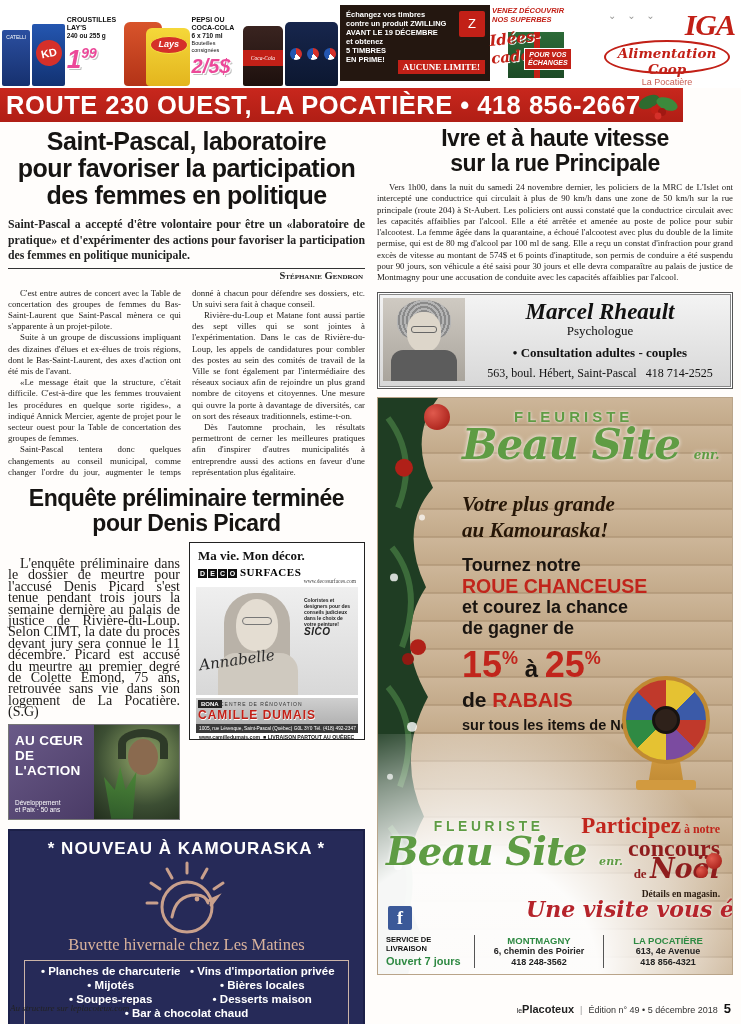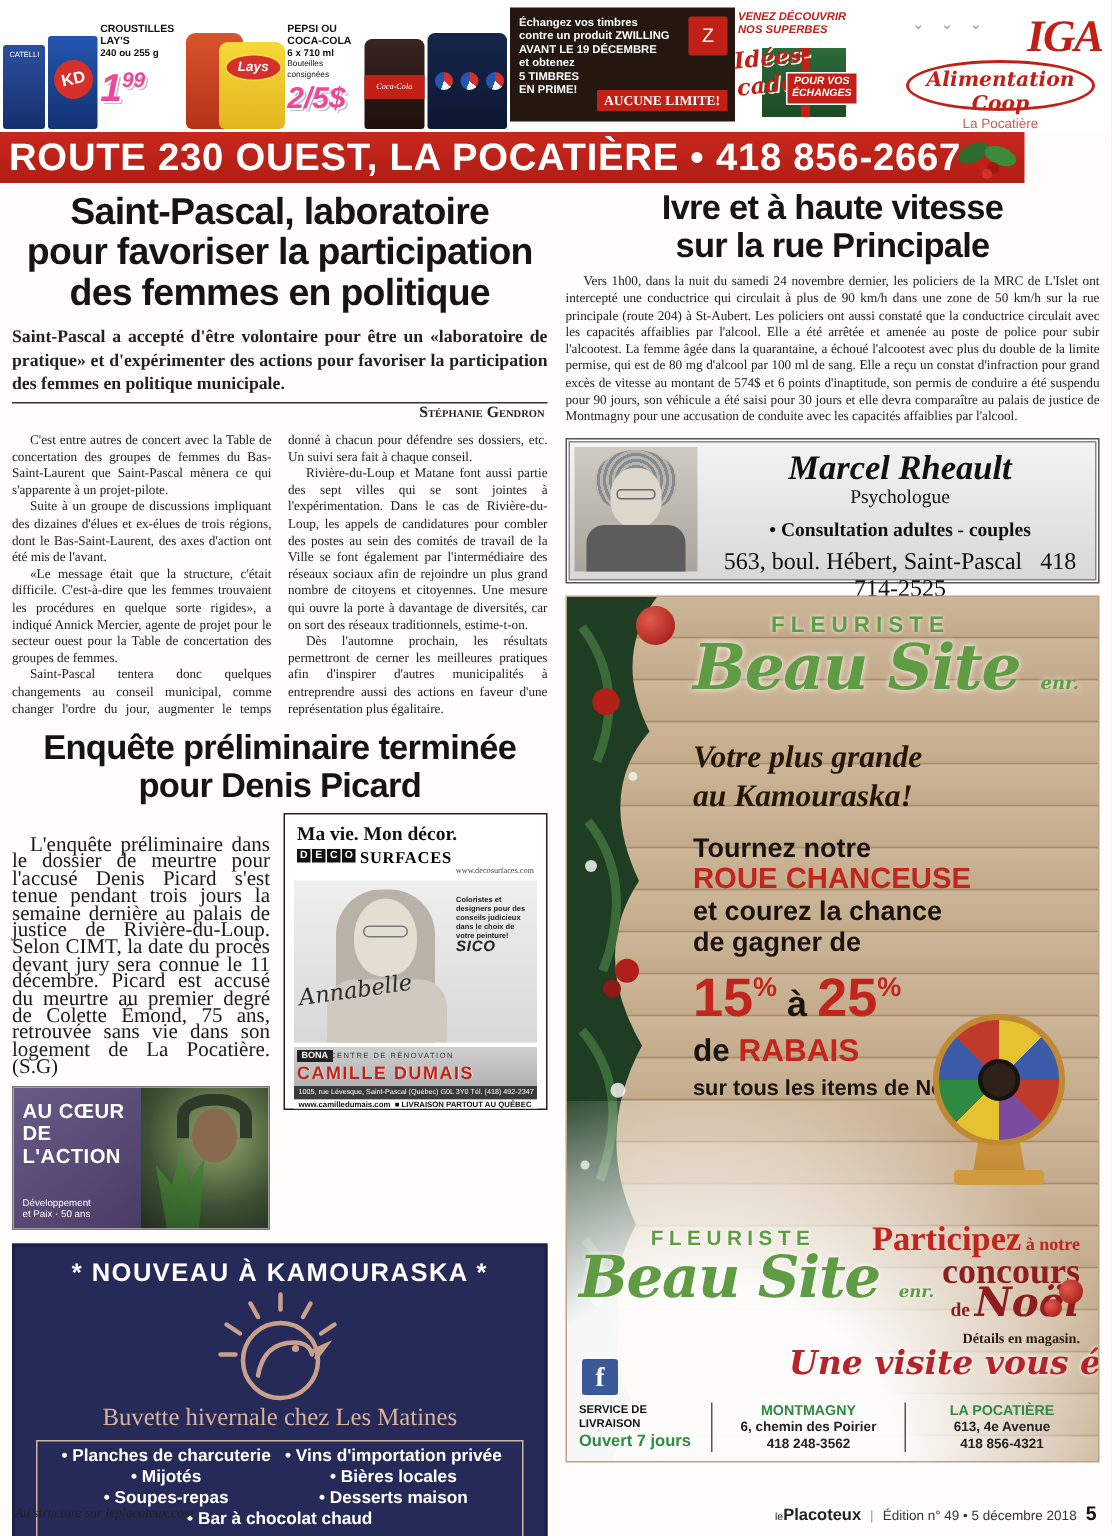--- a/index.html
+++ b/index.html
@@ -64,21 +64,21 @@
   .bodyfull { margin-top:6px; font-size:8.8px; line-height:11.3px; text-align:justify; color:#1c1a18; }
   .body1col { font-size:14px; line-height:11.4px; text-align:justify; color:#1c1a18; margin-top:16px; }
 
   
   .art3row { display:flex; margin-top:6px; gap:9px; }
   .art3left { width:172px; display:flex; flex-direction:column; }
 
   
   .deco { width:176px; height:198px; border:1px solid #222; background:#fff; position:relative; font-family:"Liberation Serif",serif; overflow:hidden; }
   .deco-tag { font-size:13px; font-weight:bold; color:#111; padding:5px 0 0 8px; }
-  .deco-brand { display:flex; align-items:flex-start; gap:3px; padding:2px 0 0 8px; }
+  .deco-brand { display:flex; align-items:flex-end; gap:3px; padding:2px 0 0 8px; }
   .deco-sq { display:inline-flex; gap:1px; }
   .deco-sq b { width:9px; height:9px; background:#111; color:#fff; font-size:7px; line-height:9px; text-align:center; font-family:"Liberation Sans",sans-serif; }
   .deco-word { font-size:11px; font-weight:bold; letter-spacing:.5px; }
   .deco-url { font-size:5.5px; color:#444; text-align:right; padding-right:8px; }
   .deco-photo { position:relative; margin:3px 6px 0 6px; height:108px; background:linear-gradient(#efefef,#d8d8d8); overflow:hidden; }
   .annabelle-hair { position:absolute; left:28px; top:6px; width:66px; height:110px; background:#b9b2a8; border-radius:30px 30px 8px 8px; }
   .annabelle-face { position:absolute; left:40px; top:12px; width:42px; height:52px; background:#e4ddd2; border-radius:50% 50% 45% 45%; }
   .annabelle-glasses { position:absolute; left:46px; top:30px; width:30px; height:8px; border:1.5px solid #777; border-radius:4px; }
   .annabelle-body { position:absolute; left:22px; top:66px; width:80px; height:44px; background:#cfc9bf; border-radius:18px 18px 0 0; }
   .annabelle-name { position:absolute; left:3px; bottom:26px; font-family:"DejaVu Serif",serif; font-style:italic; font-size:15px; color:#2b2b2b; transform:rotate(-8deg); }
@@ -118,21 +118,21 @@
   .rheault { margin-top:8px; height:97px; border:1px solid #555; box-shadow:0 0 0 1px #fff inset,0 0 0 2px #888 inset; background:linear-gradient(#f4f4f4,#d7d7d7); display:flex; padding:5px; gap:8px; }
   .rh-photo { width:82px; height:83px; background:linear-gradient(#cfcac2,#a9a49c); position:relative; overflow:hidden; flex:none; }
   .rh-hair { position:absolute; left:14px; top:2px; width:54px; height:40px; background:repeating-radial-gradient(circle at 50% 50%, #8a8a8a 0 2px, #b5b5b5 2px 4px); border-radius:50% 50% 40% 40%; }
   .rh-face { position:absolute; left:24px; top:14px; width:34px; height:40px; background:#ddd6ca; border-radius:45%; }
   .rh-glass { position:absolute; left:28px; top:28px; width:26px; height:7px; border:1.5px solid #666; border-radius:3px; }
   .rh-body { position:absolute; left:8px; top:52px; width:66px; height:32px; background:#5c5c5c; border-radius:12px 12px 0 0; }
   .rh-text { flex:1; text-align:center; font-family:"Liberation Serif",serif; color:#111; }
   .rh-name { font-size:23px; font-weight:bold; font-style:italic; line-height:24px; margin-top:2px; }
   .rh-title { font-size:13px; line-height:14px; }
   .rh-service { font-size:13px; font-weight:bold; margin-top:7px; }
-  .rh-addr { font-size:16px; margin-top:5px;text-align:center; }
+  .rh-addr { font-size:12px; margin-top:5px;text-align:center; }
 
   
   .fleur { margin-top:8px; height:578px; position:relative; overflow:hidden; border:1px solid #b9a489;
            background:repeating-linear-gradient(180deg,#cdb699 0px,#c3aa8a 26px,#a78d6e 27px,#c9b192 28px); }
   .fl-branches { position:absolute; left:0; top:0; width:76px; height:100%; }
   .fl-snowbottom { position:absolute; left:0; bottom:0; width:100%; height:240px; background:radial-gradient(ellipse at 25% 100%, rgba(255,255,255,.96) 35%, rgba(255,255,255,.45) 60%, rgba(255,255,255,0) 78%); }
   .fl-content { position:relative; z-index:2; padding:10px 10px 0 84px; font-family:"Liberation Serif",serif; }
   .fl-logo-fleuriste { color:#5f9c44; font-family:"Liberation Sans",sans-serif; font-weight:bold; letter-spacing:4px; font-size:15px; text-shadow:0 0 3px #fff; margin-left:52px; }
   .fl-logo-script { color:#5f9c44; font-family:"DejaVu Serif",serif; font-style:italic; font-weight:bold; font-size:42px; line-height:40px; letter-spacing:-1px; text-shadow:0 0 4px #fff; }
   .fl-logo-script .enr { font-size:12px; letter-spacing:0; }

